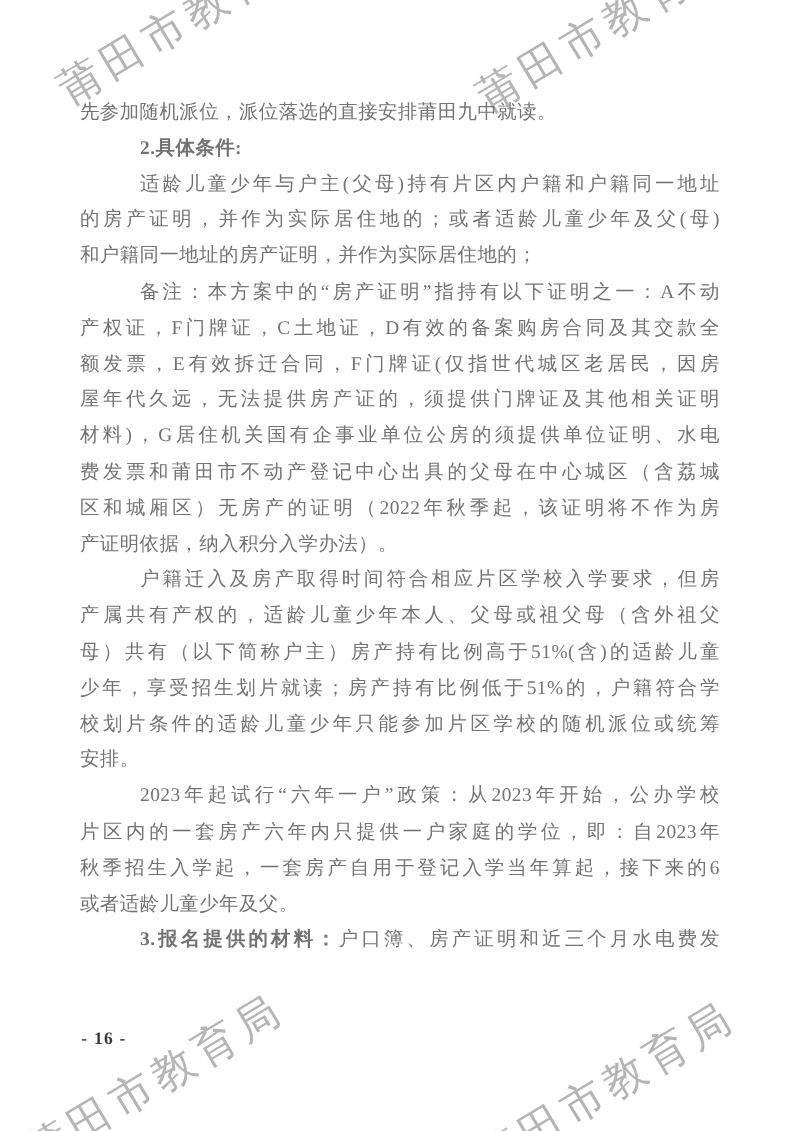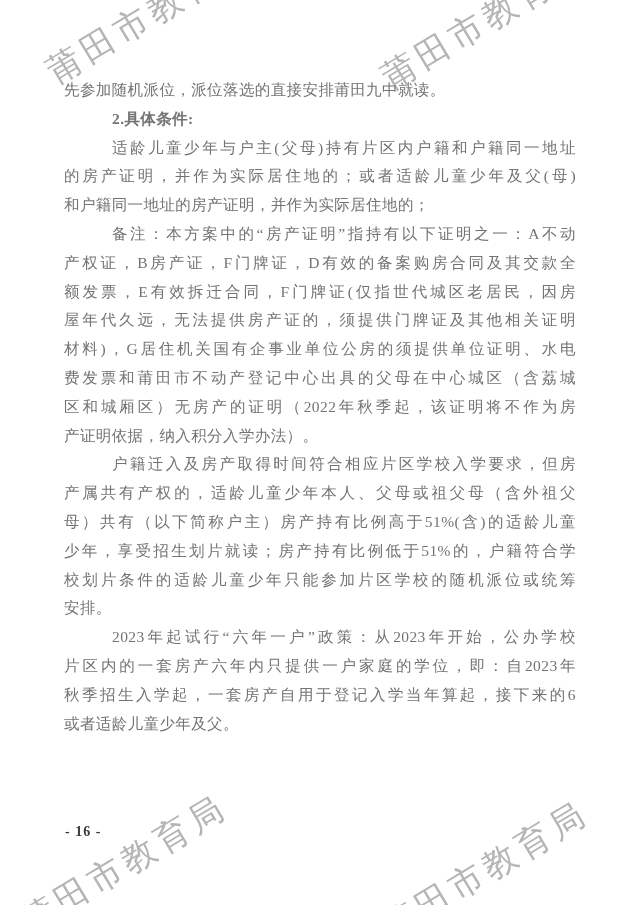--- a/index.html
+++ b/index.html
@@ -65,37 +65,38 @@
 
   <div class="watermark wm-top-right">莆田市教育局</div>
 
   <div class="content">
       <div class="line"><span class="seg">先参加随机派位，派位落选的直接安排莆田九中就读。</span></div>
       <div class="line indent"><span class="seg bold">2.具体条件:</span></div>
       <div class="line indent justify"><span class="seg">适龄儿童少年与户主(父母)持有片区内户籍和户籍同一地址</span></div>
       <div class="line justify"><span class="seg">的房产证明，并作为实际居住地的；或者适龄儿童少年及父(母)</span></div>
       <div class="line"><span class="seg">和户籍同一地址的房产证明，并作为实际居住地的；</span></div>
       <div class="line indent justify"><span class="seg">备注：本方案中的“房产证明”指持有以下证明之一：A不动</span></div>
-      <div class="line justify"><span class="seg">产权证，B房产证，F门牌证，D有效的备案购房合同及其交款全</span></div>
+      <div class="line justify"><span class="seg">产权证，F门牌证，C土地证，D有效的备案购房合同及其交款全</span></div>
       <div class="line justify"><span class="seg">额发票，E有效拆迁合同，F门牌证(仅指世代城区老居民，因房</span></div>
       <div class="line justify"><span class="seg">屋年代久远，无法提供房产证的，须提供门牌证及其他相关证明</span></div>
       <div class="line justify"><span class="seg">材料)，G居住机关国有企事业单位公房的须提供单位证明、水电</span></div>
       <div class="line justify"><span class="seg">费发票和莆田市不动产登记中心出具的父母在中心城区（含荔城</span></div>
       <div class="line justify"><span class="seg">区和城厢区）无房产的证明（2022年秋季起，该证明将不作为房</span></div>
       <div class="line"><span class="seg">产证明依据，纳入积分入学办法）。</span></div>
       <div class="line indent justify"><span class="seg">户籍迁入及房产取得时间符合相应片区学校入学要求，但房</span></div>
       <div class="line justify"><span class="seg">产属共有产权的，适龄儿童少年本人、父母或祖父母（含外祖父</span></div>
       <div class="line justify"><span class="seg">母）共有（以下简称户主）房产持有比例高于51%(含)的适龄儿童</span></div>
       <div class="line justify"><span class="seg">少年，享受招生划片就读；房产持有比例低于51%的，户籍符合学</span></div>
       <div class="line justify"><span class="seg">校划片条件的适龄儿童少年只能参加片区学校的随机派位或统筹</span></div>
       <div class="line"><span class="seg">安排。</span></div>
       <div class="line indent justify"><span class="seg">2023年起试行“六年一户”政策：从2023年开始，公办学校</span></div>
       <div class="line justify"><span class="seg">片区内的一套房产六年内只提供一户家庭的学位，即：自2023年</span></div>
       <div class="line justify"><span class="seg">秋季招生入学起，一套房产自用于登记入学当年算起，接下来的6</span></div>
       <div class="line"><span class="seg">或者适龄儿童少年及父。</span></div>
+      <div class="line indent justify"><span class="seg bold">3.报名提供的材料：</span><span class="seg">户口簿、房产证明和近三个月水电费发</span></div>
     </div>
 
   <div class="footer">- 16 -</div>
 
   <div class="watermark wm-bottom-left">莆田市教育局</div>
 
   <div class="watermark wm-bottom-right">莆田市教育局</div>
 
 </div>
 

